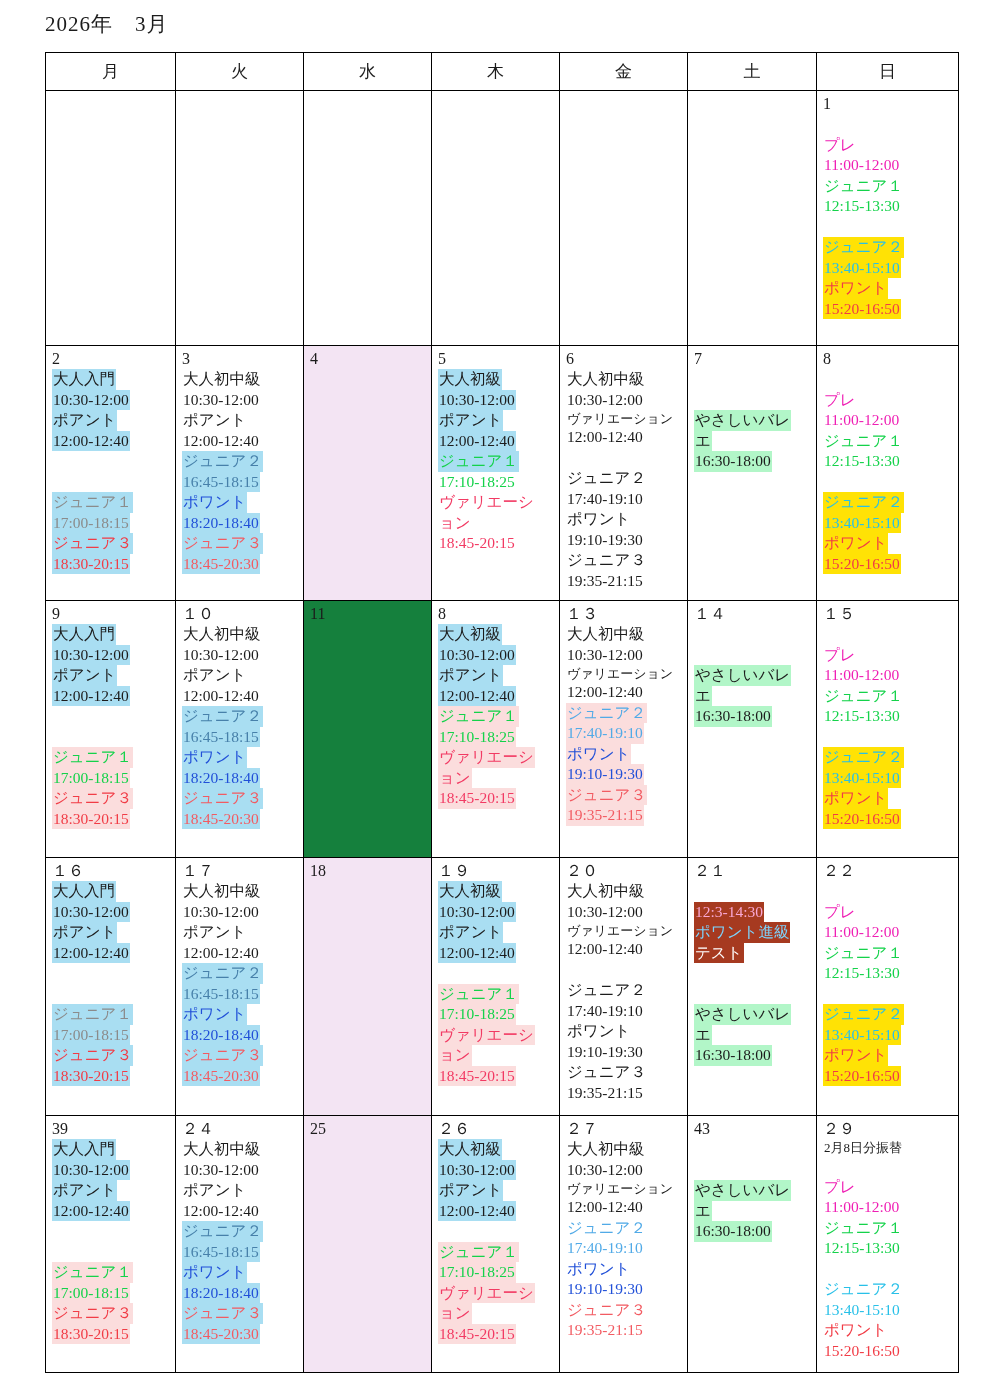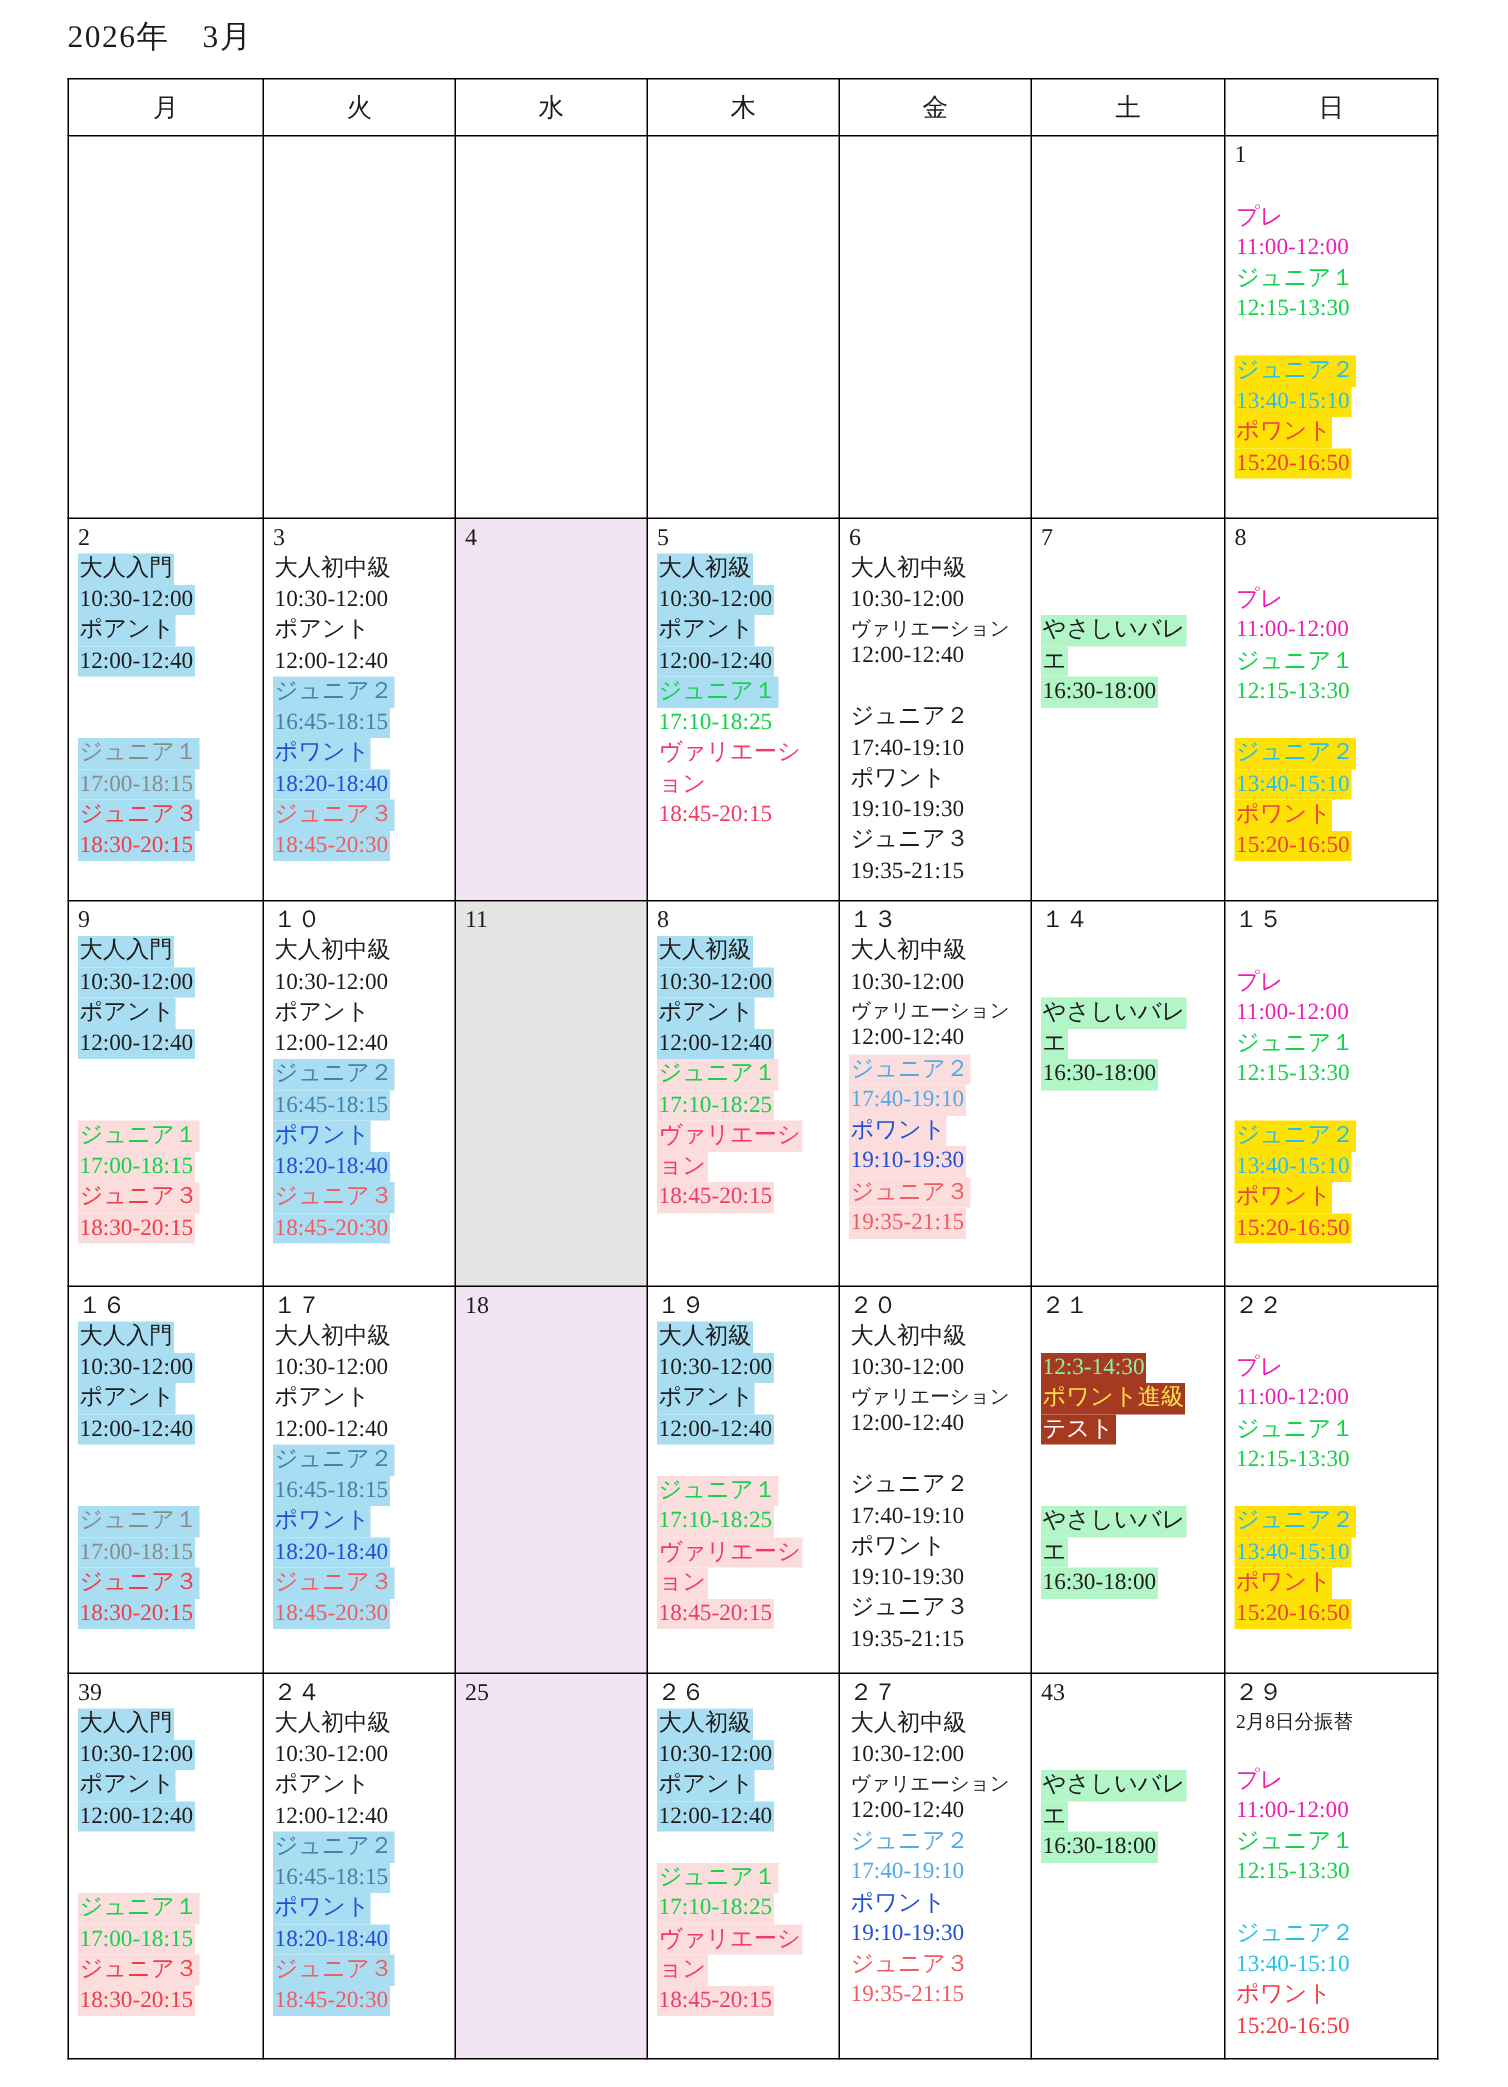--- a/index.html
+++ b/index.html
@@ -176,21 +176,21 @@
             <div class="ln"><span style="color: rgb(28, 28, 28);">10:30-12:00</span></div>
             <div class="ln"><span style="color: rgb(28, 28, 28);">ポアント</span></div>
             <div class="ln"><span style="color: rgb(28, 28, 28);">12:00-12:40</span></div>
             <div class="ln"><span style="color: rgb(71, 128, 170); background: rgb(169, 222, 242);">ジュニア２</span></div>
             <div class="ln"><span style="color: rgb(71, 128, 170); background: rgb(169, 222, 242);">16:45-18:15</span></div>
             <div class="ln"><span style="color: rgb(33, 80, 216); background: rgb(169, 222, 242);">ポワント</span></div>
             <div class="ln"><span style="color: rgb(33, 80, 216); background: rgb(169, 222, 242);">18:20-18:40</span></div>
             <div class="ln"><span style="color: rgb(242, 91, 98); background: rgb(169, 222, 242);">ジュニア３</span></div>
             <div class="ln"><span style="color: rgb(242, 91, 98); background: rgb(169, 222, 242);">18:45-20:30</span></div>
           </td>
-          <td style="background: #e5e5e5;">
+          <td style="background: #15803d;">
             <div class="daynum">11</div>
           </td>
           <td>
             <div class="daynum">8</div>
             <div class="ln"><span style="color: rgb(28, 28, 28); background: rgb(169, 222, 242);">大人初級</span></div>
             <div class="ln"><span style="color: rgb(28, 28, 28); background: rgb(169, 222, 242);">10:30-12:00</span></div>
             <div class="ln"><span style="color: rgb(28, 28, 28); background: rgb(169, 222, 242);">ポアント</span></div>
             <div class="ln"><span style="color: rgb(28, 28, 28); background: rgb(169, 222, 242);">12:00-12:40</span></div>
             <div class="ln"><span style="color: rgb(20, 210, 74); background: rgb(251, 221, 221);">ジュニア１</span></div>
             <div class="ln"><span style="color: rgb(20, 210, 74); background: rgb(251, 221, 221);">17:10-18:25</span></div>
@@ -286,22 +286,22 @@
             <div class="ln"><span style="color: rgb(28, 28, 28);">ジュニア２</span></div>
             <div class="ln"><span style="color: rgb(28, 28, 28);">17:40-19:10</span></div>
             <div class="ln"><span style="color: rgb(28, 28, 28);">ポワント</span></div>
             <div class="ln"><span style="color: rgb(28, 28, 28);">19:10-19:30</span></div>
             <div class="ln"><span style="color: rgb(28, 28, 28);">ジュニア３</span></div>
             <div class="ln"><span style="color: rgb(28, 28, 28);">19:35-21:15</span></div>
           </td>
           <td>
             <div class="daynum">２１</div>
             <div class="ln gap"></div>
-            <div class="ln"><span style="color: #86efac; background: rgb(166, 58, 32);">12:3-14:30</span></div>
-            <div class="ln"><span style="color: #fde047; background: rgb(166, 58, 32);">ポワント進級</span></div>
+            <div class="ln"><span style="color: #f9a8d4; background: rgb(166, 58, 32);">12:3-14:30</span></div>
+            <div class="ln"><span style="color: #7dd3fc; background: rgb(166, 58, 32);">ポワント進級</span></div>
             <div class="ln"><span style="color: rgb(255, 255, 255); background: rgb(166, 58, 32);">テスト</span></div>
             <div class="ln gap"></div>
             <div class="ln gap"></div>
             <div class="ln"><span style="color: rgb(28, 28, 28); background: rgb(178, 246, 200);">やさしいバレ</span></div>
             <div class="ln"><span style="color: rgb(28, 28, 28); background: rgb(178, 246, 200);">エ</span></div>
             <div class="ln"><span style="color: rgb(28, 28, 28); background: rgb(178, 246, 200);">16:30-18:00</span></div>
           </td>
           <td>
             <div class="daynum">２２</div>
             <div class="ln gap"></div>

